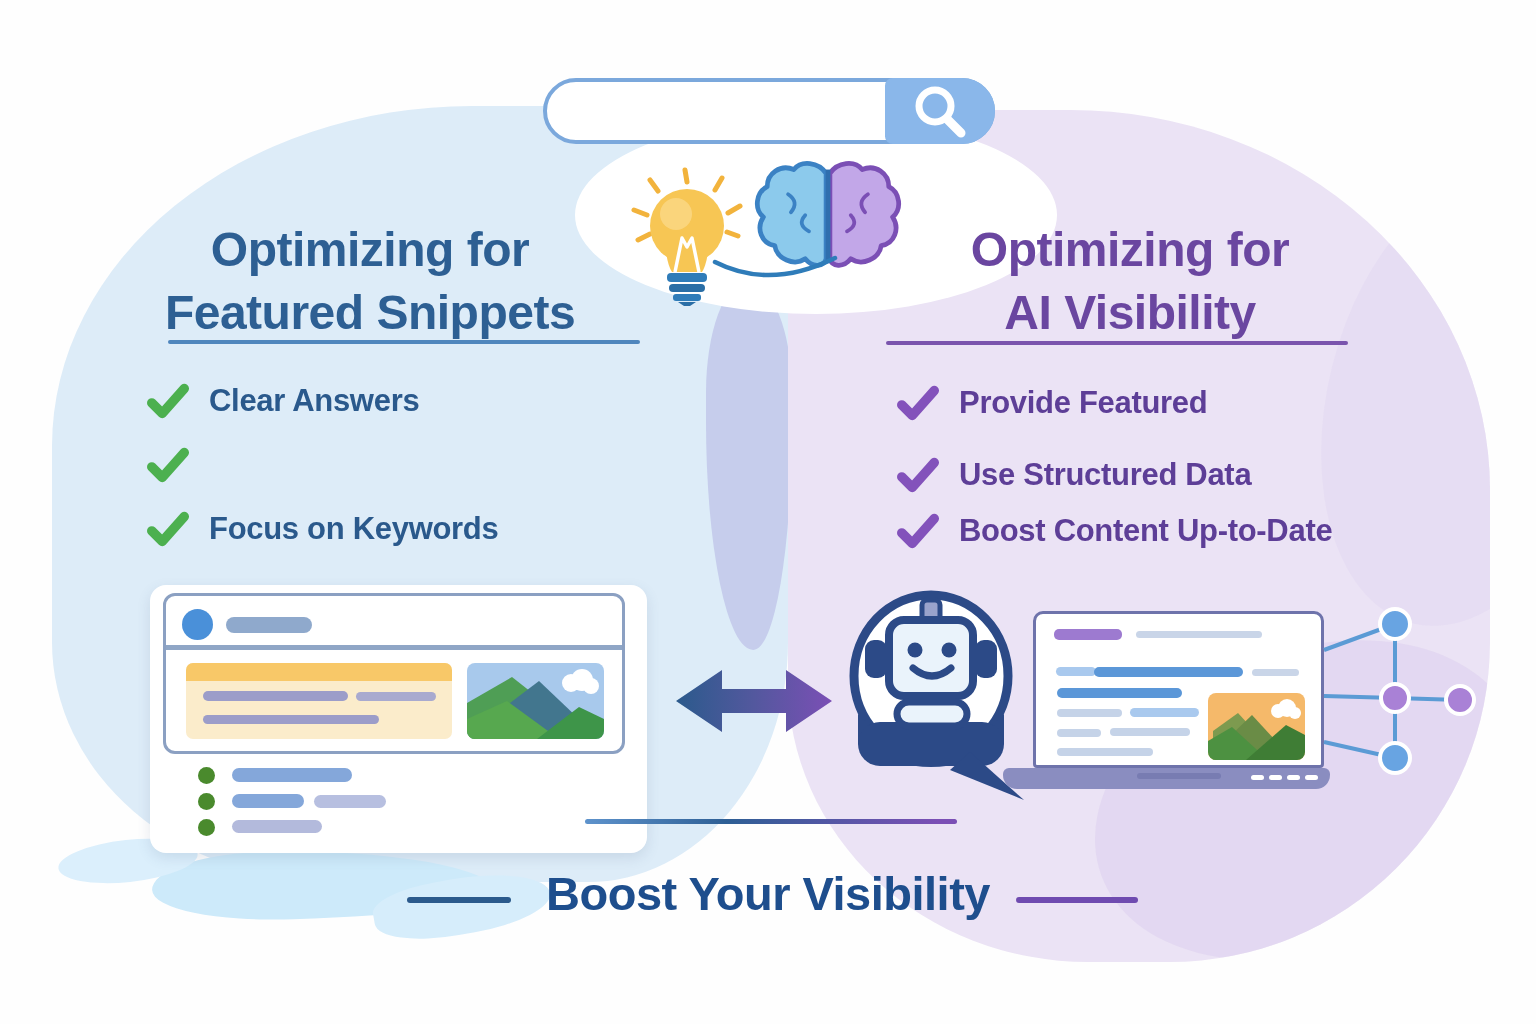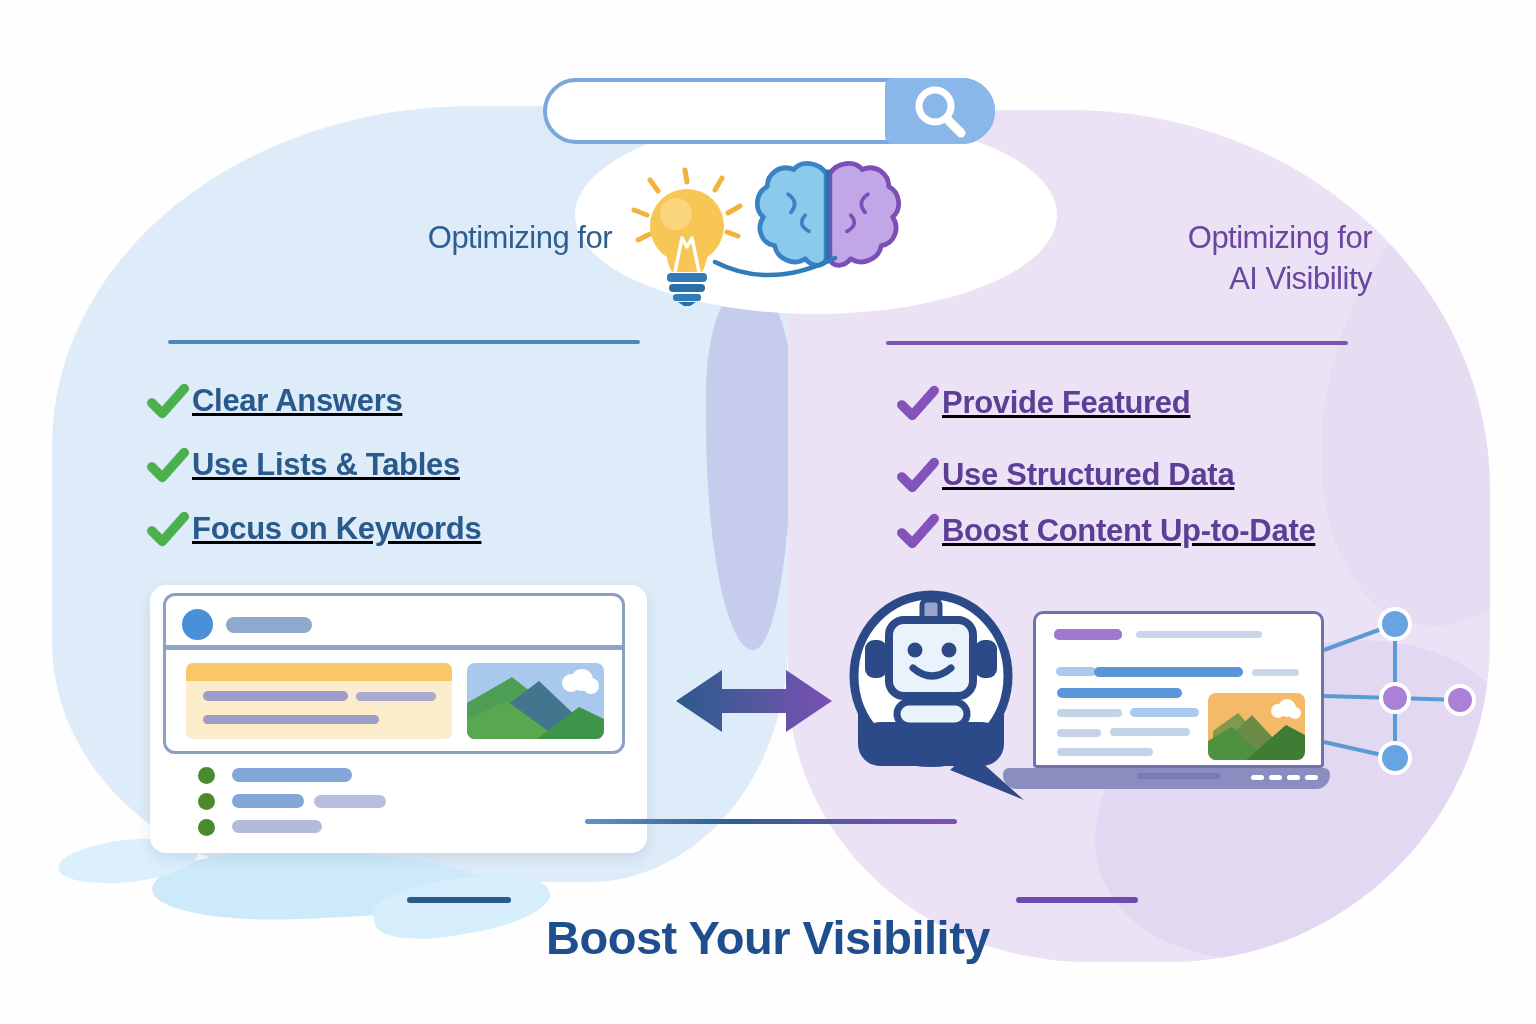--- a/index.html
+++ b/index.html
@@ -29,28 +29,28 @@
     border-radius:40% 60% 50% 50%;transform:rotate(-10deg);}
 
   
   .search-bar{left:543px;top:78px;width:452px;height:66px;}
   .search-input{position:absolute;inset:0;background:#fff;border:4px solid #7ba8dc;
     border-radius:34px;box-sizing:border-box;}
   .search-btn{position:absolute;right:0;top:0;width:110px;height:66px;background:#8ab7ea;
     border-radius:8px 34px 34px 8px;}
 
   
-  .panel-heading{width:484px;text-align:right;font-size:31px;font-weight:400;
+  .panel-heading{width:484px;text-align:center;font-size:48px;font-weight:700;
     line-height:1.32;letter-spacing:-.5px;}
   .heading-left{left:128px;top:218px;color:#2d5f93;}
   .heading-right{left:888px;top:218px;color:#6a46a0;}
   .underline{height:4px;border-radius:2px;}
   .ul-left{left:168px;top:340px;width:472px;background:#4f86bd;}
   .ul-right{left:886px;top:341px;width:462px;background:#7a54ad;}
-  .check-row{display:flex;align-items:center;gap:3px;text-decoration:underline;}
+  .check-row{display:flex;align-items:center;gap:20px;}
   .check-row .label{font-size:31px;font-weight:800;letter-spacing:-.3px;white-space:nowrap;}
   .left-item .label{color:#2a598c;}
   .right-item .label{color:#5d3e97;}
 
   
   .snippet-card{left:150px;top:585px;width:497px;height:268px;background:#fff;
     border-radius:16px;box-shadow:0 5px 14px rgba(70,90,130,.14);}
   .result-frame{position:absolute;left:13px;top:8px;width:462px;height:161px;
     border:3px solid #8ba0c2;border-radius:12px;box-sizing:border-box;background:#fff;}
   .avatar-dot{position:absolute;left:16px;top:13px;width:31px;height:31px;
@@ -73,21 +73,21 @@
   .lrow{position:absolute;border-radius:5px;}
   .laptop-base{left:1003px;top:768px;width:327px;height:21px;background:#8a8dc0;
     border-radius:6px 6px 14px 14px;}
   .touchpad{position:absolute;left:134px;top:5px;width:84px;height:6px;border-radius:3px;
     background:#787cb2;}
   .base-dot{position:absolute;top:7px;width:13px;height:5px;border-radius:3px;background:#fff;}
 
   
   .grad-line{left:585px;top:819px;width:372px;height:5px;border-radius:3px;
     background:linear-gradient(90deg,#5e93cc,#2e5f95 38%,#7b4fb5 95%);}
-  .footer-title{left:0;width:1536px;top:910px;text-align:center;font-size:47px;
+  .footer-title{left:0;width:1536px;top:866px;text-align:center;font-size:47px;
     font-weight:800;color:#1e4e8d;letter-spacing:-.5px;}
   .dash{top:897px;height:6px;border-radius:3px;}
   .dash-left{left:407px;width:104px;background:#2b5a8c;}
   .dash-right{left:1016px;width:122px;background:#6f4bb0;}
 </style>
 </head>
 <body>
 
 <div id="stage">
 
@@ -143,34 +143,34 @@
       <path d="M104 62 q9 10 -4 17" stroke="#7b4fb5"></path>
     </g>
   </svg>
 
   <svg class="abs" style="left:700px;top:248px;" width="150" height="50" viewBox="0 0 150 50">
     <path d="M15 14 Q70 42 135 10" fill="none" stroke="#2f7cb9" stroke-width="4.5" stroke-linecap="round"></path>
   </svg>
 
   <div class="abs panel-heading heading-left">
     <div>Optimizing for</div>
+    <div>Featured Snippets</div>
   </div>
   <div class="abs underline ul-left"></div>
 
   <div class="abs check-row left-item" style="left:147px;top:383px;">
     <svg width="42" height="36" viewBox="0 0 44 36">
       <path d="M5 20 L16 31 L39 5" fill="none" stroke="#4cb04f" stroke-width="10" stroke-linecap="round" stroke-linejoin="round"></path>
       </svg>
     <span class="label">Clear Answers</span>
   </div>
   <div class="abs check-row left-item" style="left:147px;top:447px;">
     <svg width="42" height="36" viewBox="0 0 44 36">
       <path d="M5 20 L16 31 L39 5" fill="none" stroke="#4cb04f" stroke-width="10" stroke-linecap="round" stroke-linejoin="round"></path>
       </svg>
-    <span class="label">Use Lists &amp; Tables</span>
   </div>
   <div class="abs check-row left-item" style="left:147px;top:511px;">
     <svg width="42" height="36" viewBox="0 0 44 36">
       <path d="M5 20 L16 31 L39 5" fill="none" stroke="#4cb04f" stroke-width="10" stroke-linecap="round" stroke-linejoin="round"></path>
       </svg>
     <span class="label">Focus on Keywords</span>
   </div>
 
   <div class="abs panel-heading heading-right">
     <div>Optimizing for</div>

